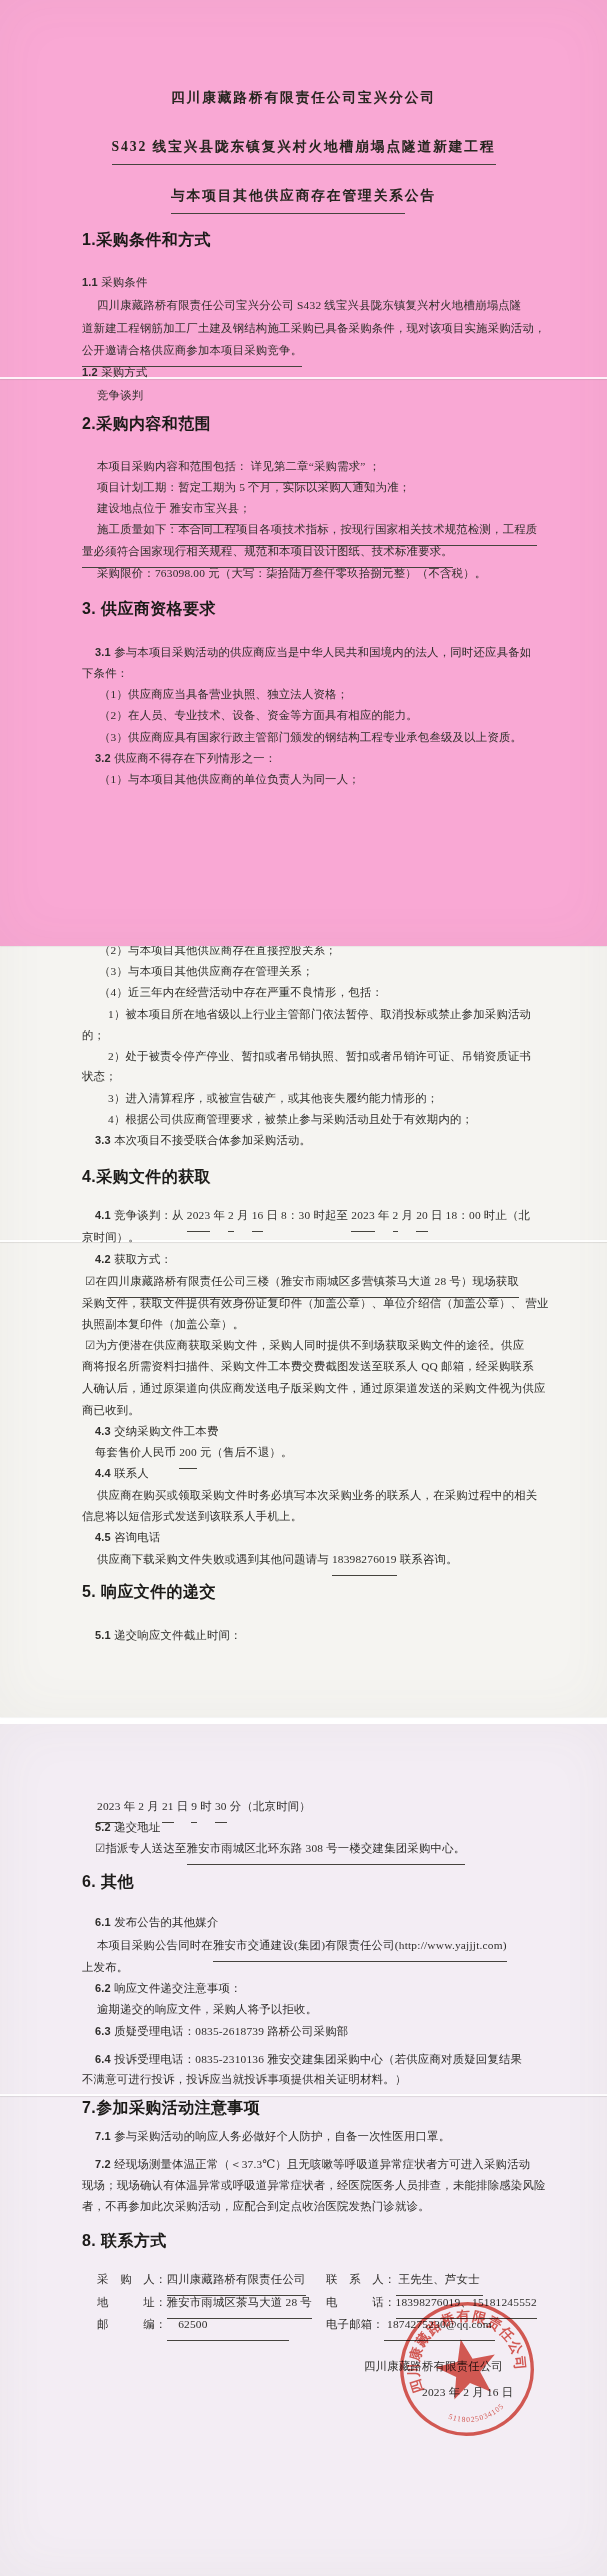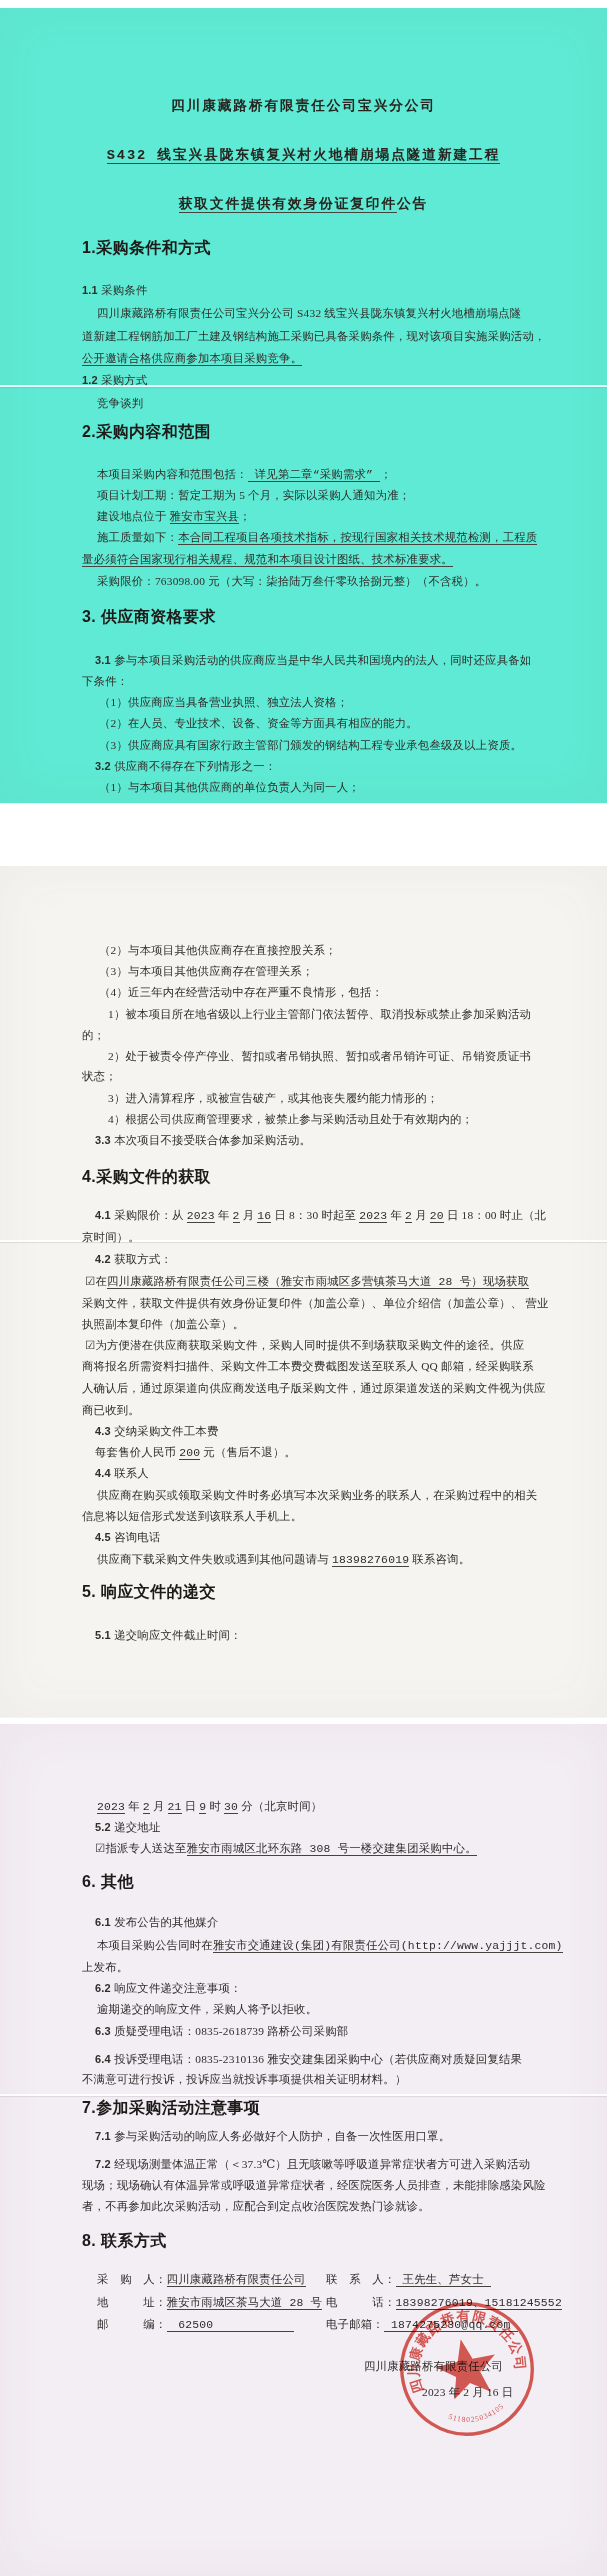--- a/index.html
+++ b/index.html
@@ -13,21 +13,21 @@
     position:absolute;left:0;width:607px;
     box-shadow:inset 0 0 53px rgba(95,90,82,.05), 0 0.8px 1.5px rgba(0,0,0,.12);
   }
   .line{position:absolute;white-space:pre;font-size:11.4px;line-height:15px;letter-spacing:0.2px;}
   .t{font-weight:700;font-size:13.7px;letter-spacing:1.9px;color:#26251f;}
   .h{
     font-family:"Liberation Sans","DejaVu Sans",sans-serif;
     font-weight:700;font-size:16px;letter-spacing:0.4px;color:#1c1b19;
   }
   .center{left:0 !important;width:100%;text-align:center;}
-  .u{border-bottom:0.9px solid #45433d;padding-bottom:0;font-family:Liberation Mono, monospace;}
+  .u{border-bottom:0.9px solid #45433d;padding-bottom:10px;}
   .num{font-family:"Liberation Sans","DejaVu Sans",sans-serif;font-weight:700;font-size:11px;}
   .fold{
     position:absolute;left:0;width:100%;height:1.5px;
     background:rgba(255,255,255,.85);
     box-shadow:0 0.8px 0.8px rgba(120,115,108,.22);
   }
   .seal{
     position:absolute;z-index:5;
     mix-blend-mode:multiply;opacity:.88;
     transform:rotate(-12deg);
@@ -73,45 +73,45 @@
       <div class="line" style="left: 99px; top: 98px;"><span>（3）与本项目其他供应商存在管理关系；</span></div>
       <div class="line" style="left: 99px; top: 119px;"><span>（4）近三年内在经营活动中存在严重不良情形，包括：</span></div>
       <div class="line" style="left: 108px; top: 141px;"><span>1）被本项目所在地省级以上行业主管部门依法暂停、取消投标或禁止参加采购活动</span></div>
       <div class="line" style="left: 82px; top: 162px;"><span>的；</span></div>
       <div class="line" style="left: 108px; top: 183px;"><span>2）处于被责令停产停业、暂扣或者吊销执照、暂扣或者吊销许可证、吊销资质证书</span></div>
       <div class="line" style="left: 82px; top: 203px;"><span>状态；</span></div>
       <div class="line" style="left: 108px; top: 225px;"><span>3）进入清算程序，或被宣告破产，或其他丧失履约能力情形的；</span></div>
       <div class="line" style="left: 108px; top: 246px;"><span>4）根据公司供应商管理要求，被禁止参与采购活动且处于有效期内的；</span></div>
       <div class="line" style="left: 95px; top: 267px;"><span class="num">3.3 </span><span>本次项目不接受联合体参加采购活动。</span></div>
       <div class="line h" style="left: 82px; top: 303px;"><span>4.采购文件的获取</span></div>
-      <div class="line" style="left: 95px; top: 342px;"><span class="num">4.1 </span><span>采购限价：从 </span><span class="u">2023</span><span> 年 </span><span class="u">2</span><span> 月 </span><span class="u">16</span><span> 日 8：30 时起至 </span><span class="u">2023</span><span> 年 </span><span class="u">2</span><span> 月 </span><span class="u">20</span><span> 日 18：00 时止（北</span></div>
+      <div class="line" style="left: 95px; top: 342px;"><span class="num">4.1 </span><span>竞争谈判：从 </span><span class="u">2023</span><span> 年 </span><span class="u">2</span><span> 月 </span><span class="u">16</span><span> 日 8：30 时起至 </span><span class="u">2023</span><span> 年 </span><span class="u">2</span><span> 月 </span><span class="u">20</span><span> 日 18：00 时止（北</span></div>
       <div class="line" style="left: 82px; top: 364px; text-align: right;"><span>京时间）。</span></div>
       <div class="line" style="left: 95px; top: 386px;"><span class="num">4.2 </span><span>获取方式：</span></div>
       <div class="line" style="left: 85px; top: 408px;"><span>☑在</span><span class="u">四川康藏路桥有限责任公司三楼（雅安市雨城区多营镇茶马大道 28 号）现场获取</span></div>
       <div class="line" style="left: 82px; top: 430px;"><span>采购文件，获取文件提供有效身份证复印件（加盖公章）、单位介绍信（加盖公章）、 营业</span></div>
       <div class="line" style="left: 82px; top: 451px;"><span>执照副本复印件（加盖公章）。</span></div>
       <div class="line" style="left: 85px; top: 472px;"><span>☑为方便潜在供应商获取采购文件，采购人同时提供不到场获取采购文件的途径。供应</span></div>
       <div class="line" style="left: 82px; top: 515px;"><span>人确认后，通过原渠道向供应商发送电子版采购文件，通过原渠道发送的采购文件视为供应</span></div>
       <div class="line" style="left: 82px; top: 493px;"><span>商将报名所需资料扫描件、采购文件工本费交费截图发送至联系人 QQ 邮箱，经采购联系</span></div>
       <div class="line" style="left: 82px; top: 537px;"><span>商已收到。</span></div>
       <div class="line" style="left: 95px; top: 558px;"><span class="num">4.3 </span><span>交纳采购文件工本费</span></div>
       <div class="line" style="left: 95px; top: 579px;"><span>每套售价人民币 </span><span class="u">200</span><span> 元（售后不退）。</span></div>
       <div class="line" style="left: 95px; top: 600px;"><span class="num">4.4 </span><span>联系人</span></div>
       <div class="line" style="left: 97px; top: 622px;"><span>供应商在购买或领取采购文件时务必填写本次采购业务的联系人，在采购过程中的相关</span></div>
       <div class="line" style="left: 82px; top: 643px;"><span>信息将以短信形式发送到该联系人手机上。</span></div>
       <div class="line" style="left: 95px; top: 664px;"><span class="num">4.5 </span><span>咨询电话</span></div>
       <div class="line" style="left: 97px; top: 686px;"><span>供应商下载采购文件失败或遇到其他问题请与 </span><span class="u">18398276019</span><span> 联系咨询。</span></div>
       <div class="line h" style="left: 82px; top: 718px;"><span>5. 响应文件的递交</span></div>
       <div class="line" style="left: 95px; top: 762px;"><span class="num">5.1 </span><span>递交响应文件截止时间：</span></div>
     </div>
-    <div class="page" style="top: 8px; height: 795px; background: #5eead4;">
+    <div class="page" style="top: 0px; height: 946px; background: #f9a8d4;">
       <div class="fold" style="top: 377px;"></div>
       <div class="line t center" style="top: 90px;"><span>四川康藏路桥有限责任公司宝兴分公司</span></div>
       <div class="line t center" style="top: 139px;"><span class="u">S432 线宝兴县陇东镇复兴村火地槽崩塌点隧道新建工程</span></div>
-      <div class="line t center" style="top: 188px;"><span class="u">获取文件提供有效身份证复印件</span><span>公告</span></div>
+      <div class="line t center" style="top: 188px;"><span class="u">与本项目其他供应商存在管理关系</span><span>公告</span></div>
       <div class="line h" style="left: 82px; top: 232px;"><span>1.采购条件和方式</span></div>
       <div class="line" style="left: 82px; top: 275px;"><span class="num">1.1 </span><span>采购条件</span></div>
       <div class="line" style="left: 97px; top: 298px;"><span>四川康藏路桥有限责任公司宝兴分公司 S432 线宝兴县陇东镇复兴村火地槽崩塌点隧</span></div>
       <div class="line" style="left: 82px; top: 321px;"><span>道新建工程钢筋加工厂土建及钢结构施工采购已具备采购条件，现对该项目实施采购活动，</span></div>
       <div class="line" style="left: 82px; top: 343px;"><span class="u">公开邀请合格供应商参加本项目采购竞争。</span></div>
       <div class="line" style="left: 82px; top: 365px;"><span class="num">1.2 </span><span>采购方式</span></div>
       <div class="line" style="left: 97px; top: 388px;"><span>竞争谈判</span></div>
       <div class="line h" style="left: 82px; top: 416px;"><span>2.采购内容和范围</span></div>
       <div class="line" style="left: 97px; top: 459px;"><span>本项目采购内容和范围包括：</span><span class="u"> 详见第二章“采购需求” </span><span>；</span></div>
       <div class="line" style="left: 97px; top: 480px;"><span>项目计划工期：暂定工期为 5 个月，实际以采购人通知为准；</span></div>

